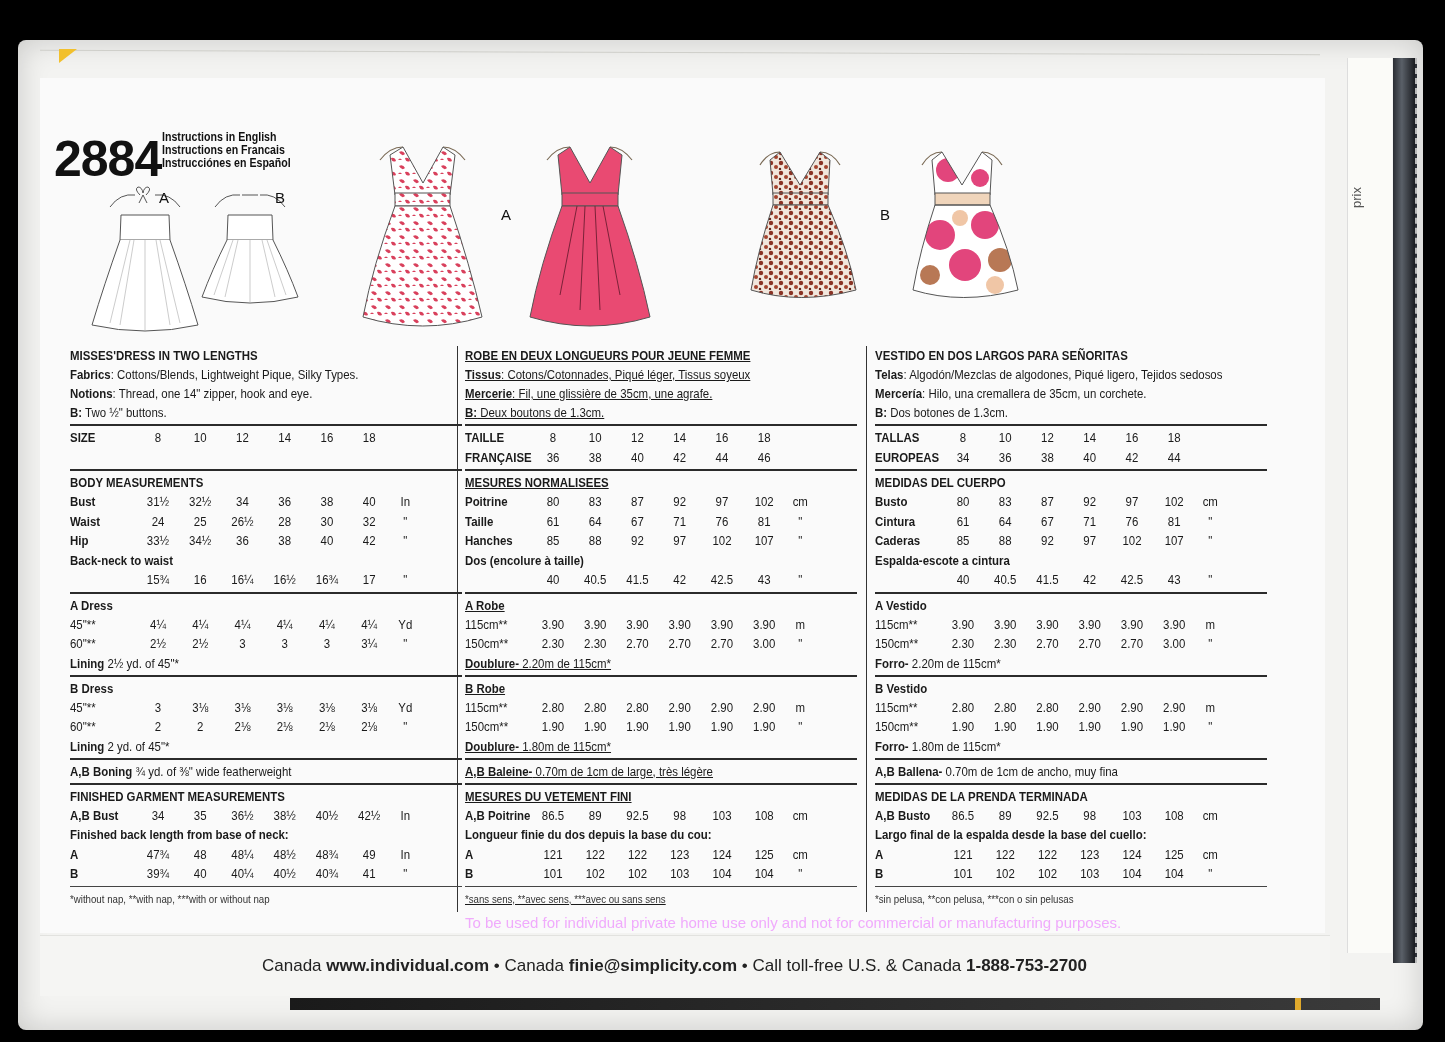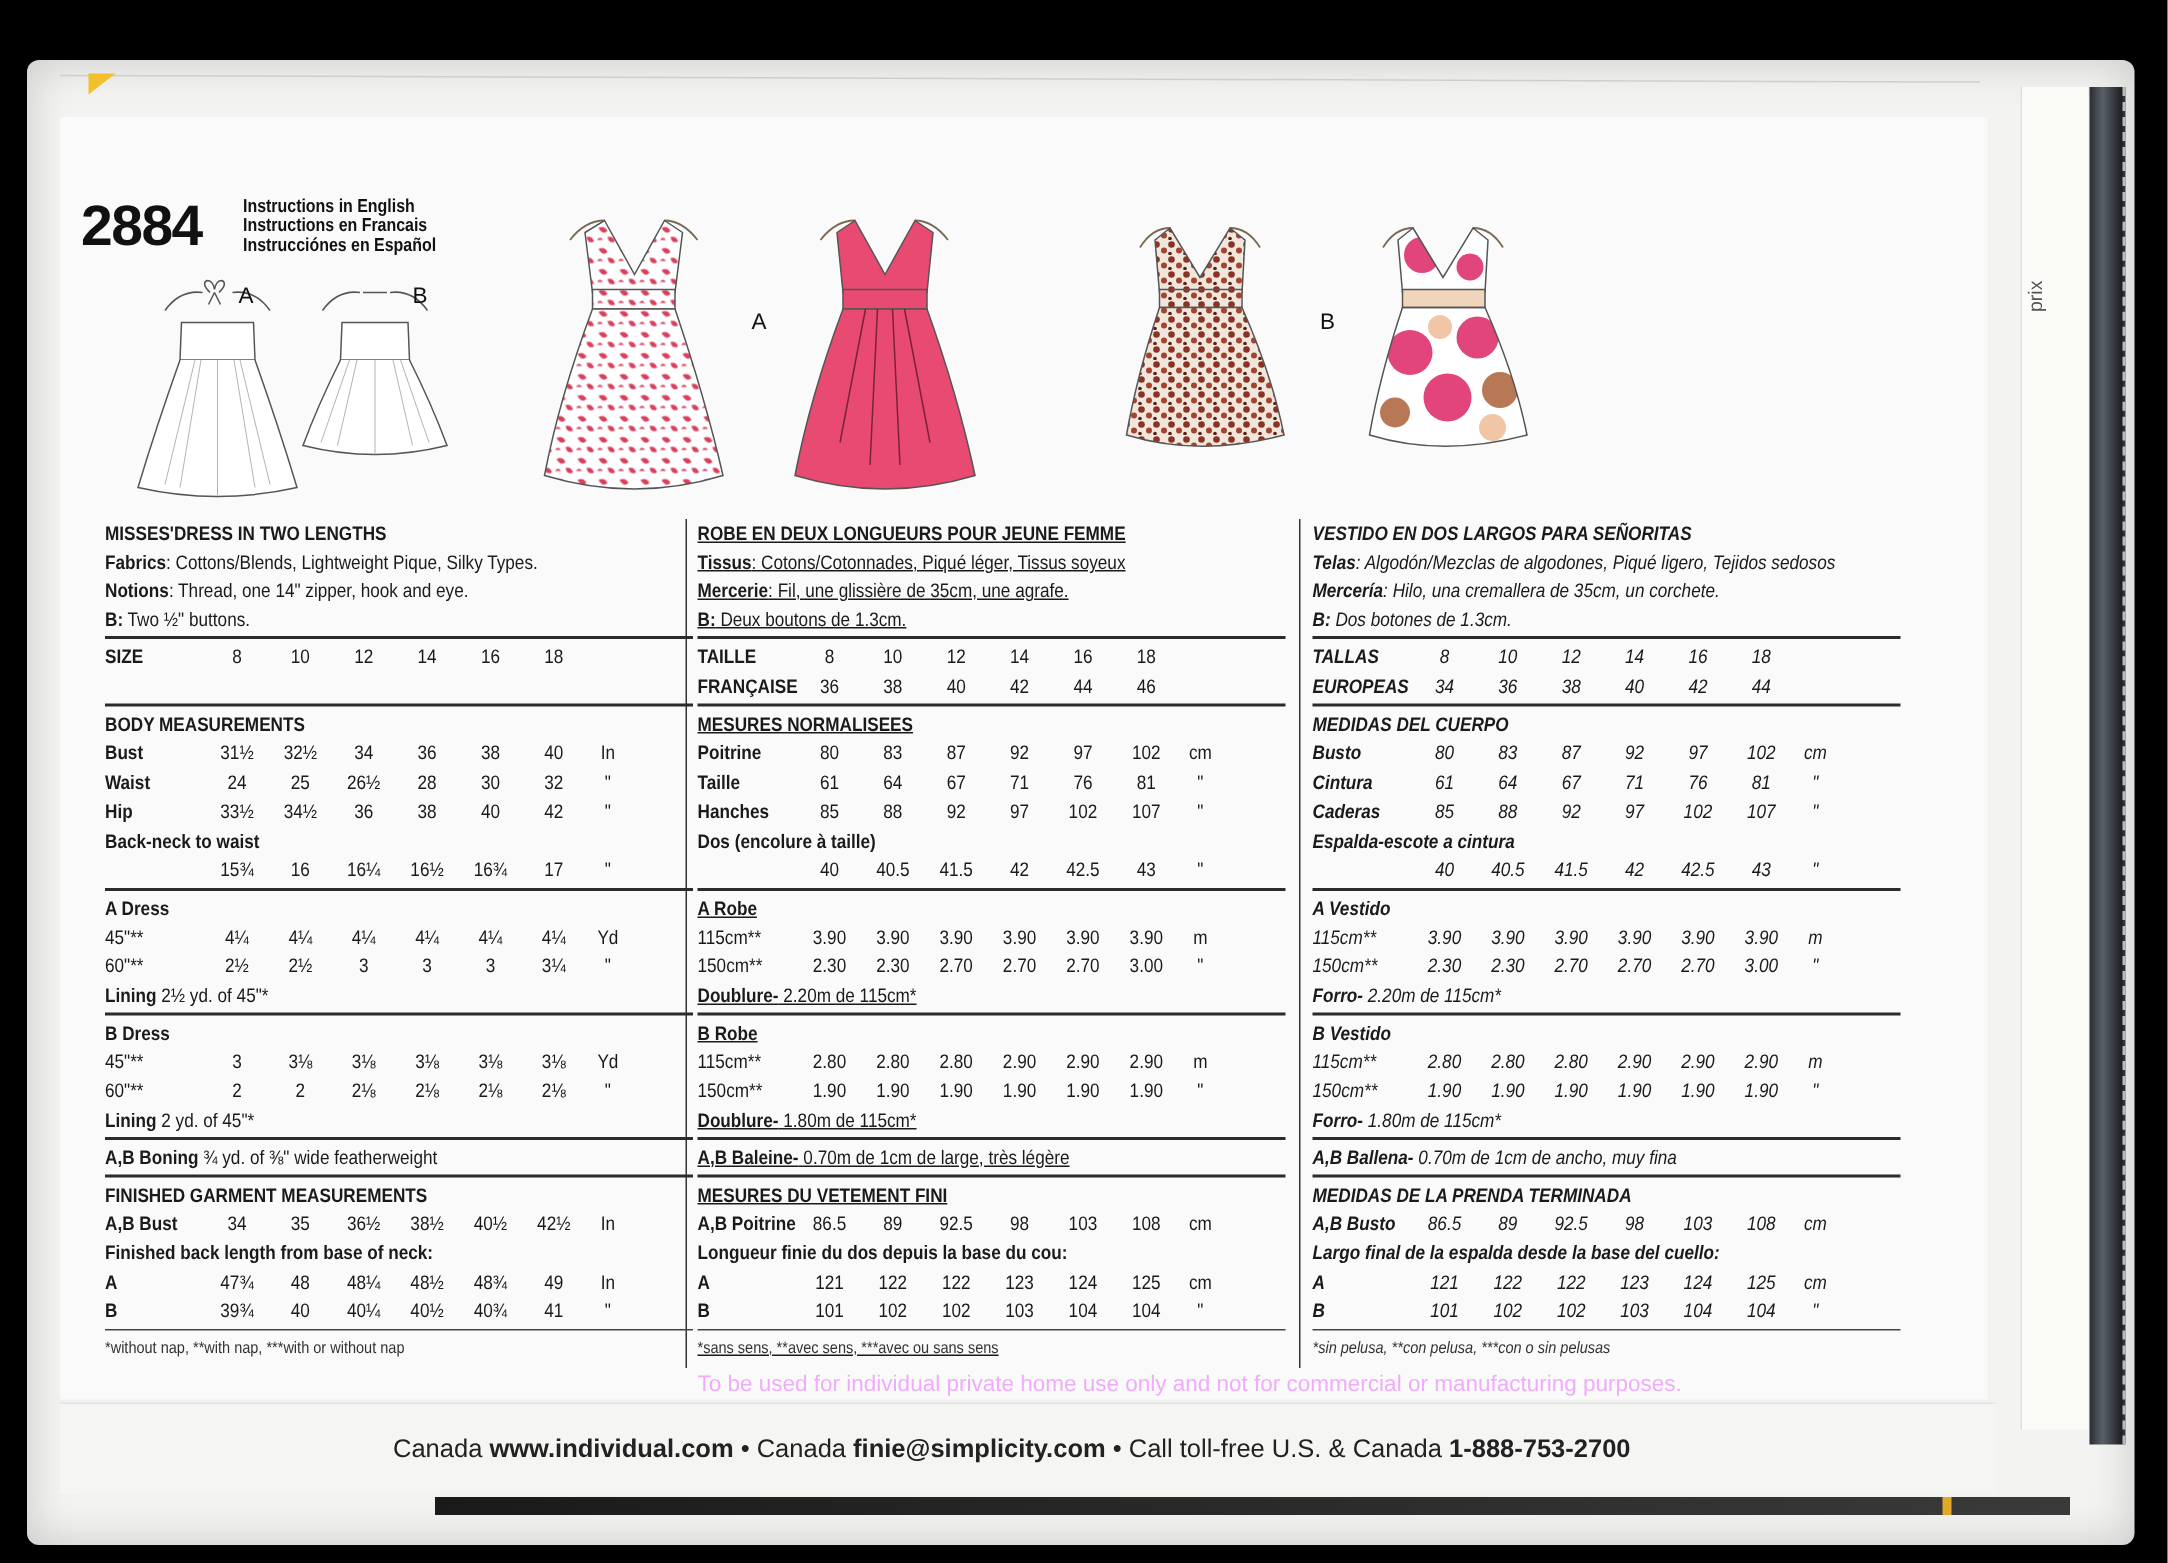--- a/index.html
+++ b/index.html
@@ -42,37 +42,37 @@
     background: #f5f5f3; border-top: 1px solid #e2e2df;
   }
   .bottom-dark {
     position: absolute; left: 290px; top: 998px; width: 1090px; height: 12px;
     background: linear-gradient(90deg, #1a1a1a, #3a3a3a);
   }
   .bottom-dark .tick { position: absolute; left: 1005px; top: 0; width: 6px; height: 12px; background: #e0a92c; }
 
   
   .pattern-no {
-    position: absolute; left: 54px; top: 130px; font-size: 38px; font-weight: bold; letter-spacing: -1px;
+    position: absolute; left: 54px; top: 130px; font-size: 50px; font-weight: bold; letter-spacing: -1px;
     color: #111;
   }
   .instructions { position: absolute; left: 162px; top: 131px; font-size: 12.5px; line-height: 13px; color: #111; font-weight: bold; transform: scaleX(0.85); transform-origin: left; }
   .instructions div { white-space: nowrap; }
 
   .view-label { position: absolute; font-size: 15px; color: #111; }
 
   .illus { position: absolute; }
 
   
   .col {
     position: absolute; top: 346px; width: 392px; font-size: 13px; color: #1a1a1a;
   }
   .col-1 { left: 70px; }
   .col-2 { left: 465px; text-decoration: underline; }
-  .col-3 { left: 875px; font-style: italic; }
+  .col-3 { left: 875px; }
   .col-divider { position: absolute; top: 346px; width: 1px; height: 566px; background: #333; }
   .cond { transform: scaleX(0.88); transform-origin: left; white-space: nowrap; }
   .col .title { font-weight: bold; font-size: 13px; height: 19px; line-height: 19px; }
   .col .line { height: 19px; line-height: 19px; white-space: nowrap; }
   .col .line b { font-weight: bold; }
   .rule { height: 2px; background: #2b2b2b; margin: 2px 0 2px 0; width: 392px; }
   .rule.thin { height: 1px; background: #444; }
   .row { position: relative; height: 19.5px; line-height: 19.5px; white-space: nowrap; }
   .row .lbl { position: absolute; left: 0; }
   .row .lbl.bold { font-weight: bold; }

